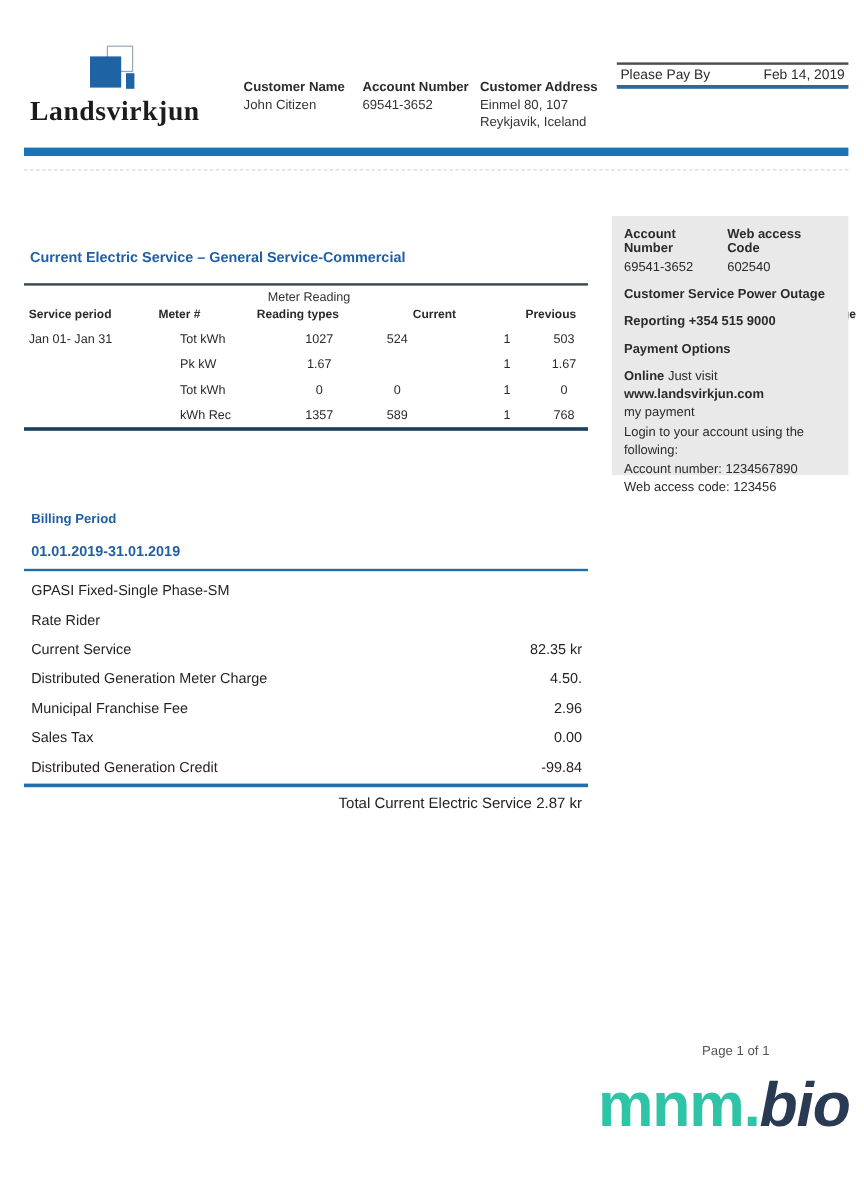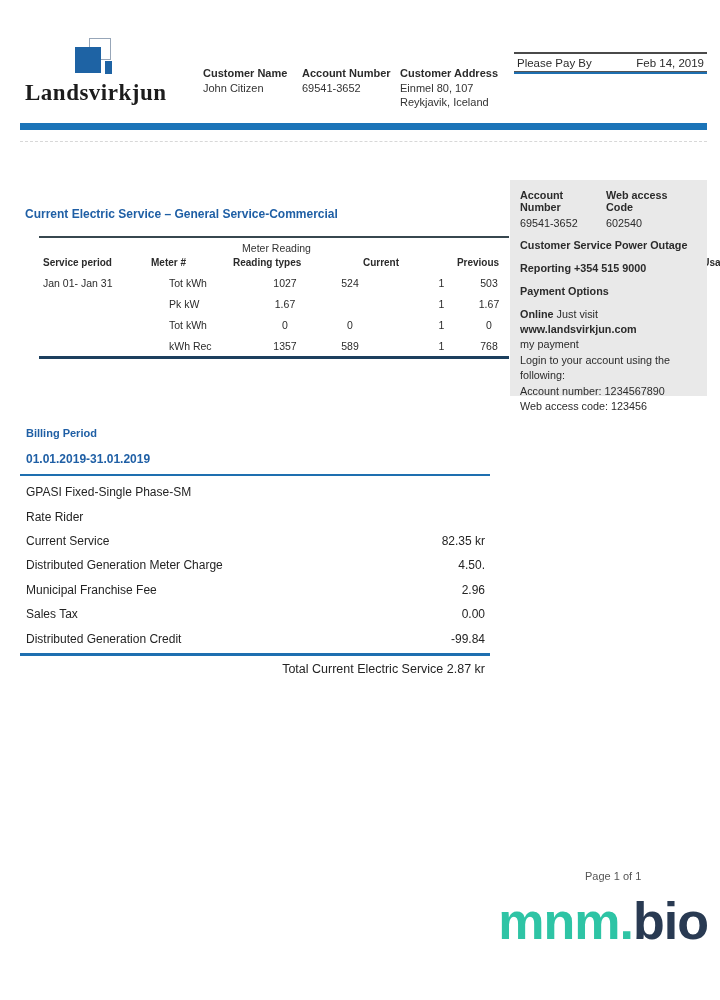--- a/index.html
+++ b/index.html
@@ -33,21 +33,21 @@
 
   .top-divider { position:absolute; left:20px; top:123px; width:687px; height:7px; background:#1b74b8; }
   .faint-line { position:absolute; left:20px; top:141px; width:687px;
     border-top:1px dashed #d8d8d8; }
 
   
   .service-title { position:absolute; left:25px; top:207px;
     font-size:12px; font-weight:bold; color:#1f5fa5; }
 
   .meter-table { position:absolute; left:20px; top:236px; width:470px;
-    border-top:2px solid #37474f; border-bottom:3px solid #1c3f5e; font-size:10.5px;margin-left:19px; }
+    border-top:2px solid #37474f; border-bottom:3px solid #1c3f5e; font-size:10.5px; }
   .mt-group { margin:4px 0 1px 130px; width:215px; text-align:center; color:#333; }
   .mt-head, .mt-row { display:grid;
     grid-template-columns:80px 50px 85px 62px 68px 30px 55px 40px; align-items:center; }
   .mt-head { font-weight:bold; font-size:10px; color:#2b2b2b; padding:2px 0 4px 0;gap:32px; }
   .mt-row { height:21px; color:#2b2b2b; }
   .mt-head span:nth-child(1), .mt-row span:nth-child(1) { padding-left:4px; text-align:left; }
   .mt-head span:nth-child(2), .mt-row span:nth-child(2) { text-align:left; }
   .mt-head span:nth-child(3), .mt-row span:nth-child(3) { text-align:left; }
   .mt-head span, .mt-row span { text-align:center; }
 
@@ -69,21 +69,21 @@
   .b-item { display:flex; justify-content:space-between; height:24.4px; align-items:center;
     font-size:12px; color:#242424; padding:0 5px 0 6px; }
   .billing-bottom { border-top:3px solid #1e6fb0; margin-top:2px; }
   .billing-total { text-align:right; padding:6px 5px 0 0; font-size:12.5px; color:#242424; }
 
   
   .page-number { position:absolute; left:585px; top:870px; font-size:11px; color:#555; }
   .watermark { position:absolute; right:12px; top:892px; font-size:52px; font-weight:bold;
     letter-spacing:-1px; line-height:58px; }
   .wm-primary { color:#2ec4a5; }
-  .wm-secondary { color:#293a52; }
+  .wm-secondary { color:#293a52; font-style:italic; }
 </style>
 </head>
 <body>
 
 <div class="logo">
   <div class="logo-outline"></div>
   <div class="logo-blue"></div>
   <div class="logo-foot"></div>
 </div>
 <div class="company-name">Landsvirkjun</div>

